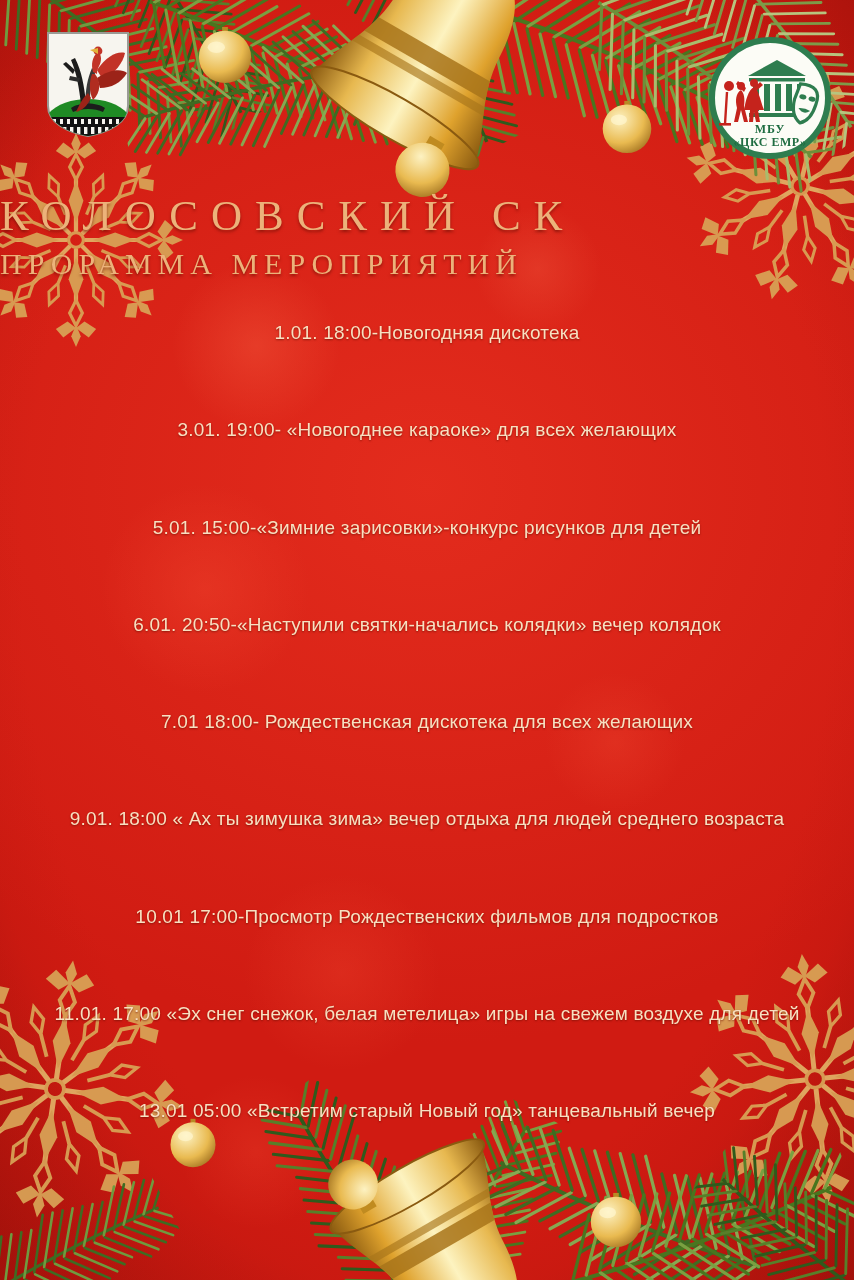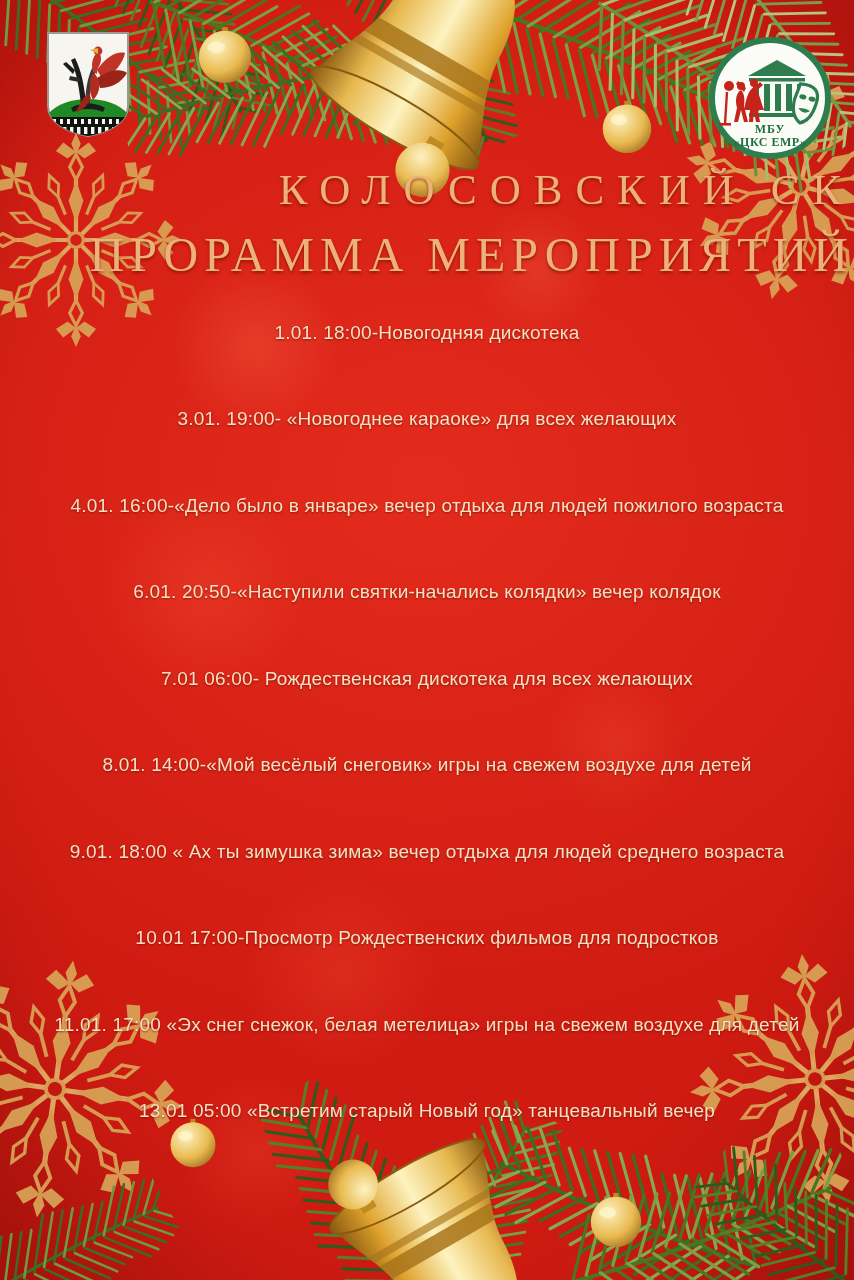--- a/index.html
+++ b/index.html
@@ -13,25 +13,25 @@
       radial-gradient(circle 100px at 72% 58%, rgba(255,95,65,.20), transparent 70%),
       radial-gradient(circle 140px at 40% 76%, rgba(255,90,60,.22), transparent 70%),
       radial-gradient(circle 110px at 30% 90%, rgba(255,90,60,.20), transparent 70%),
       radial-gradient(ellipse 640px 560px at 50% 38%, rgba(250,64,42,.45), transparent 100%),
       radial-gradient(ellipse 900px 1400px at 50% 45%, #d01b12 45%, #a30f09 95%),
       #b31209;
   }
   .vignette{position:absolute;inset:0;z-index:1;pointer-events:none;
     background:radial-gradient(ellipse 780px 1180px at 50% 46%, transparent 60%, rgba(96,6,3,.55) 100%);}
   
-  .title-block{position:absolute;left:0;right:0;top:166px;z-index:9;text-align:right;
+  .title-block{position:absolute;left:0;right:0;top:192px;z-index:9;text-align:left;
     font-family:"Liberation Serif",serif;color:#ecb27a;
-    text-shadow:0 2px 3px rgba(110,15,5,.65);padding-left:24px;}
+    text-shadow:0 2px 3px rgba(110,15,5,.65);}
   .title-line1{font-size:43px;letter-spacing:13px;line-height:1.1;}
-  .title-line2{font-size:48px;letter-spacing:6px;line-height:1.1;margin-top:16px;}
+  .title-line2{font-size:30px;letter-spacing:6px;line-height:1.1;margin-top:8px;}
   .events{position:absolute;left:36px;right:36px;top:322px;height:800px;z-index:9;
     display:flex;flex-direction:column;justify-content:space-between;align-items:center;}
   .event{white-space:nowrap;font-size:19px;color:#f8e0c1;letter-spacing:.2px;
     text-shadow:0 1px 2px rgba(110,15,5,.7);}
   
   .frond{position:absolute;z-index:4;}
   .frond svg{display:block;width:100%;height:100%;}
   .flake{position:absolute;z-index:2;opacity:.92;}
   .bell{position:absolute;z-index:5;}
   .bauble{position:absolute;z-index:6;}
@@ -869,24 +869,23 @@
 
   <div class="title-block">
     <div class="title-line1">КОЛОСОВСКИЙ СК</div>
     <div class="title-line2">ПРОРАММА МЕРОПРИЯТИЙ</div>
   </div>
 
   <div class="events">
 
   <div class="event">1.01. 18:00-Новогодняя дискотека</div>
       <div class="event">3.01. 19:00- «Новогоднее караоке» для всех желающих</div>
-      <div class="event">4.01. 16:00-«Дело было в январе» вечер отдыха для людей пожилого возраста</div>
+      <div class="event">5.01. 15:00-«Зимние зарисовки»-конкурс рисунков для детей</div>
       <div class="event">6.01. 20:50-«Наступили святки-начались колядки» вечер колядок</div>
-      <div class="event">7.01 06:00- Рождественская дискотека для всех желающих</div>
-      <div class="event">8.01. 14:00-«Мой весёлый снеговик» игры на свежем воздухе для детей</div>
+      <div class="event">7.01 18:00- Рождественская дискотека для всех желающих</div>
       <div class="event">9.01. 18:00 « Ах ты зимушка зима» вечер отдыха для людей среднего возраста</div>
       <div class="event">10.01 17:00-Просмотр Рождественских фильмов для подростков</div>
       <div class="event">11.01. 17:00 «Эх снег снежок, белая метелица» игры на свежем воздухе для детей</div>
       <div class="event">13.01 05:00 «Встретим старый Новый год» танцевальный вечер</div>
     </div>
 
   <div class="vignette"></div>
 </div>
 
 </body></html>

